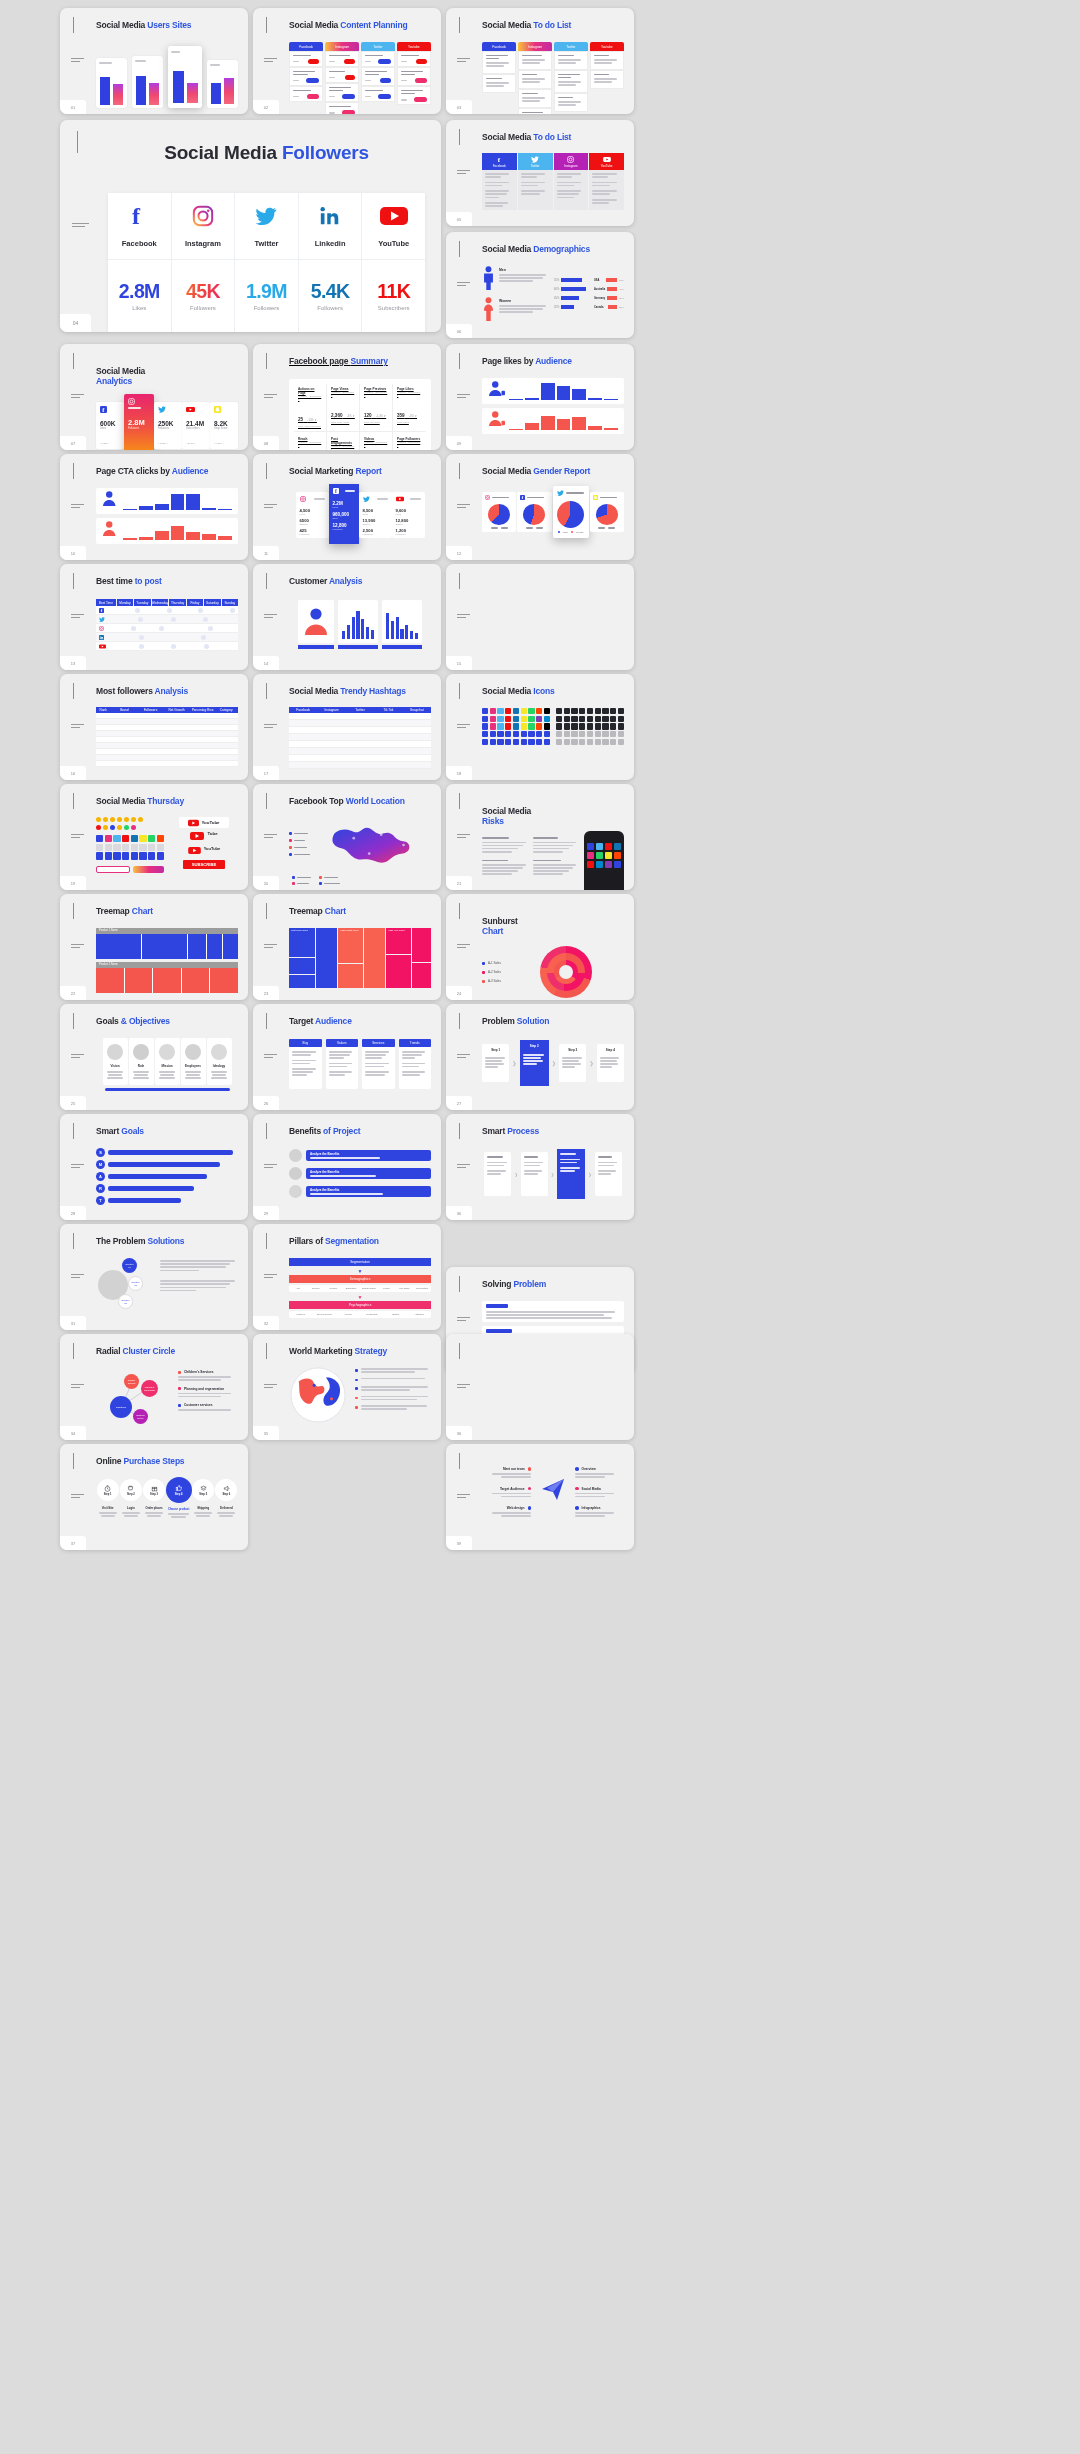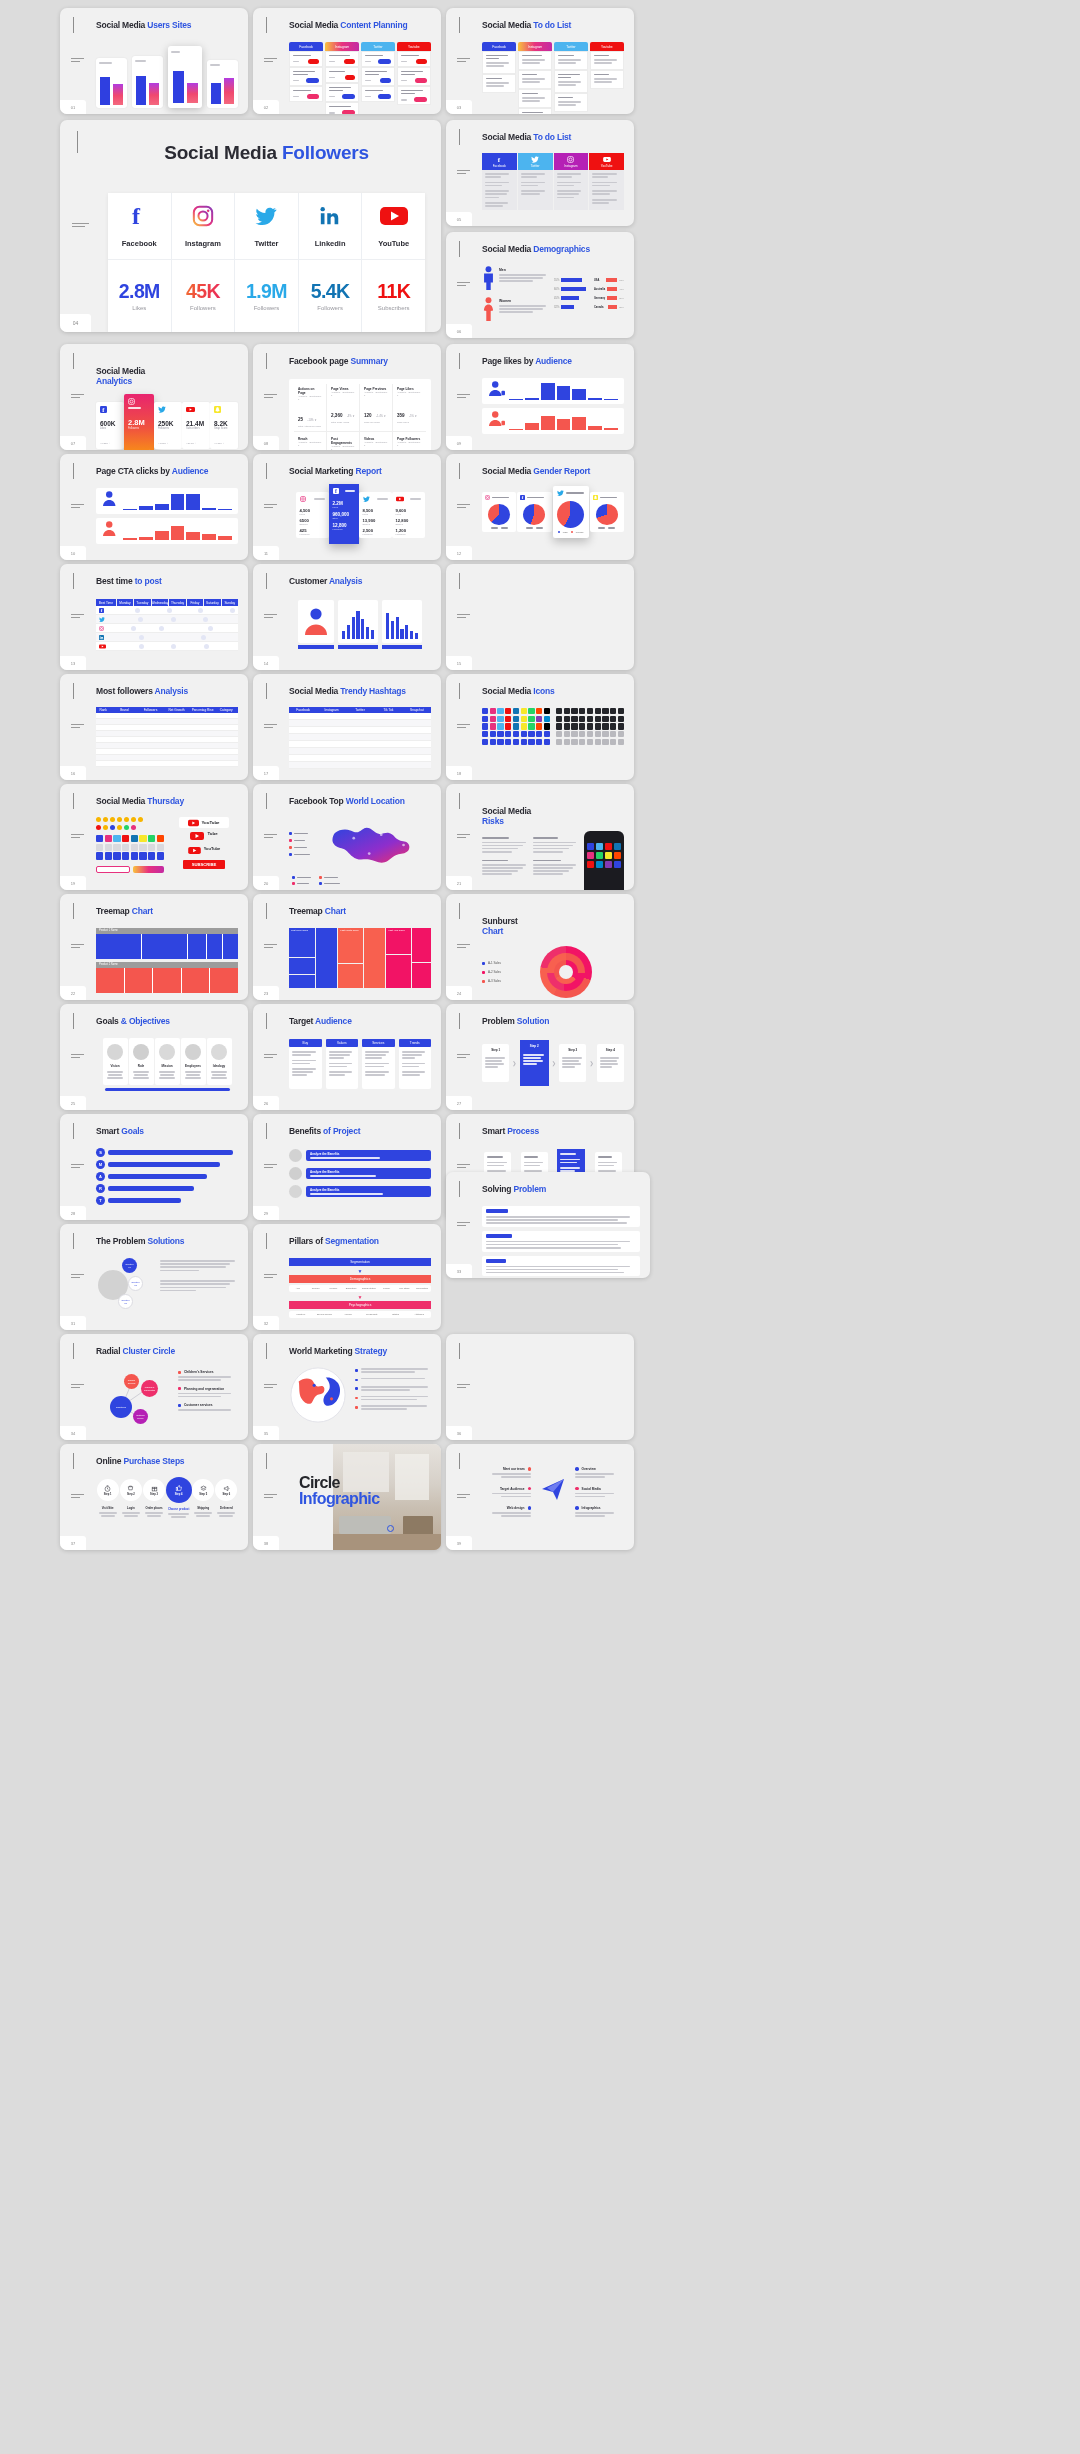--- a/index.html
+++ b/index.html
@@ -697,21 +697,21 @@
   </div>
 </div>
 
 <div class="slide" style="left:253px;top:344px;width:188px;height:106px;">
   <div class="tickmark"></div>
   <div class="handle">
         <i></i>
         <i></i>
       </div>
   <div class="pagebadge">08</div>
-  <div class="body" style="padding:12px 10px;">
+  <div class="body" style="padding:12px 10px;text-decoration:underline;">
     <div class="title t-sm">
       <span>Facebook page </span><span class="hl">Summary</span>
     </div>
     <div class="wcard" style="margin-top:13px;padding:5px;display:grid;grid-template-columns:repeat(4,1fr);gap:0;">
       <div style="padding:3px 4px;border-right:.5px solid #eee;">
             <div style="font-size:3.2px;font-weight:bold;color:#2b2b33;">Actions on Page</div>
             <div style="font-size:2.4px;color:#a6a6ae;">August 1 - September 1</div>
             <div style="margin-top:6px;"><span style="font-size:4.6px;font-weight:bold;color:#2b2b33;">25</span> <span style="font-size:2.6px;color:#9a9aa4;">-10% ▼</span></div>
             <div style="font-size:2.4px;color:#a6a6ae;">Total Actions on Page</div>
           </div>
@@ -2029,21 +2029,21 @@
         <div class="ctr" style="flex:1;font-size:2.4px;color:#777;">Buying course</div>
         <div class="ctr" style="flex:1;font-size:2.4px;color:#777;">Values</div>
         <div class="ctr" style="flex:1;font-size:2.4px;color:#777;">Personality</div>
         <div class="ctr" style="flex:1;font-size:2.4px;color:#777;">Status</div>
         <div class="ctr" style="flex:1;font-size:2.4px;color:#777;">Attitudes</div>
       </div>
     </div>
   </div>
 </div>
 
-<div class="slide" style="left:446px;top:1172px;width:204px;height:106px;">
+<div class="slide" style="left:446px;top:1267px;width:188px;height:106px;">
   <div class="tickmark"></div>
   <div class="handle">
         <i></i>
         <i></i>
       </div>
   <div class="pagebadge">33</div>
   <div class="body" style="padding:12px 10px;">
     <div class="title t-sm">
       <span>Solving </span><span class="hl">Problem</span>
     </div>
@@ -2273,43 +2273,20 @@
           <div style="font-size:2.6px;font-weight:bold;color:#2b2b33;margin-top:1px;">Step 6</div>
         </div>
         <div style="font-size:2.8px;font-weight:bold;color:#2b2b33;margin-top:5px;">Delivered</div>
         <div class="txtline" style="width:78%;margin-top:2px;"></div>
             <div class="txtline" style="width:60%;margin-top:1.4px;"></div>
       </div>
     </div>
   </div>
 </div>
 
-<div class="slide" style="left:253px;top:1444px;width:188px;height:106px;">
-  <div class="tickmark"></div>
-  <div class="handle">
-        <i></i>
-        <i></i>
-      </div>
-  <div class="pagebadge">38</div>
-  <div class="body" style="padding:0;">
-    <div style="position:absolute;right:0;top:0;bottom:0;width:108px;background:
-      linear-gradient(180deg,#e6e2dd 0%,#d6d0c8 38%,#c9bfb2 60%,#b9a894 100%);">
-      <div style="position:absolute;left:10px;top:8px;width:46px;height:40px;background:#eceae6;opacity:.8;"></div>
-      <div style="position:absolute;left:62px;top:10px;width:34px;height:46px;background:#f2f0ec;opacity:.75;"></div>
-      <div style="position:absolute;left:6px;bottom:16px;width:52px;height:18px;background:#bdbdb8;border-radius:2px;"></div>
-      <div style="position:absolute;right:8px;bottom:14px;width:30px;height:20px;background:#8d7a63;border-radius:1px;"></div>
-      <div style="position:absolute;left:0;right:0;bottom:0;height:16px;background:#a8937c;"></div>
-    </div>
-    <div style="position:absolute;left:20px;top:30px;">
-      <div style="font-size:16px;font-weight:bold;color:#25262b;letter-spacing:-.6px;">Circle</div>
-      <div style="font-size:16px;font-weight:bold;color:#2f55e0;letter-spacing:-.6px;margin-top:-2px;">Infographic</div>
-    </div>
-    <div class="dot" style="position:absolute;left:108px;bottom:18px;width:7px;height:7px;border:1px solid #2f55e0;"></div>
-  </div>
-</div>
 
 <div class="slide" style="left:446px;top:1444px;width:188px;height:106px;">
   <div class="tickmark"></div>
   <div class="handle">
         <i></i>
         <i></i>
       </div>
   <div class="pagebadge">39</div>
   <div class="body" style="padding:12px 10px;">
     <div class="row" style="margin-top:6px;gap:4px;">

